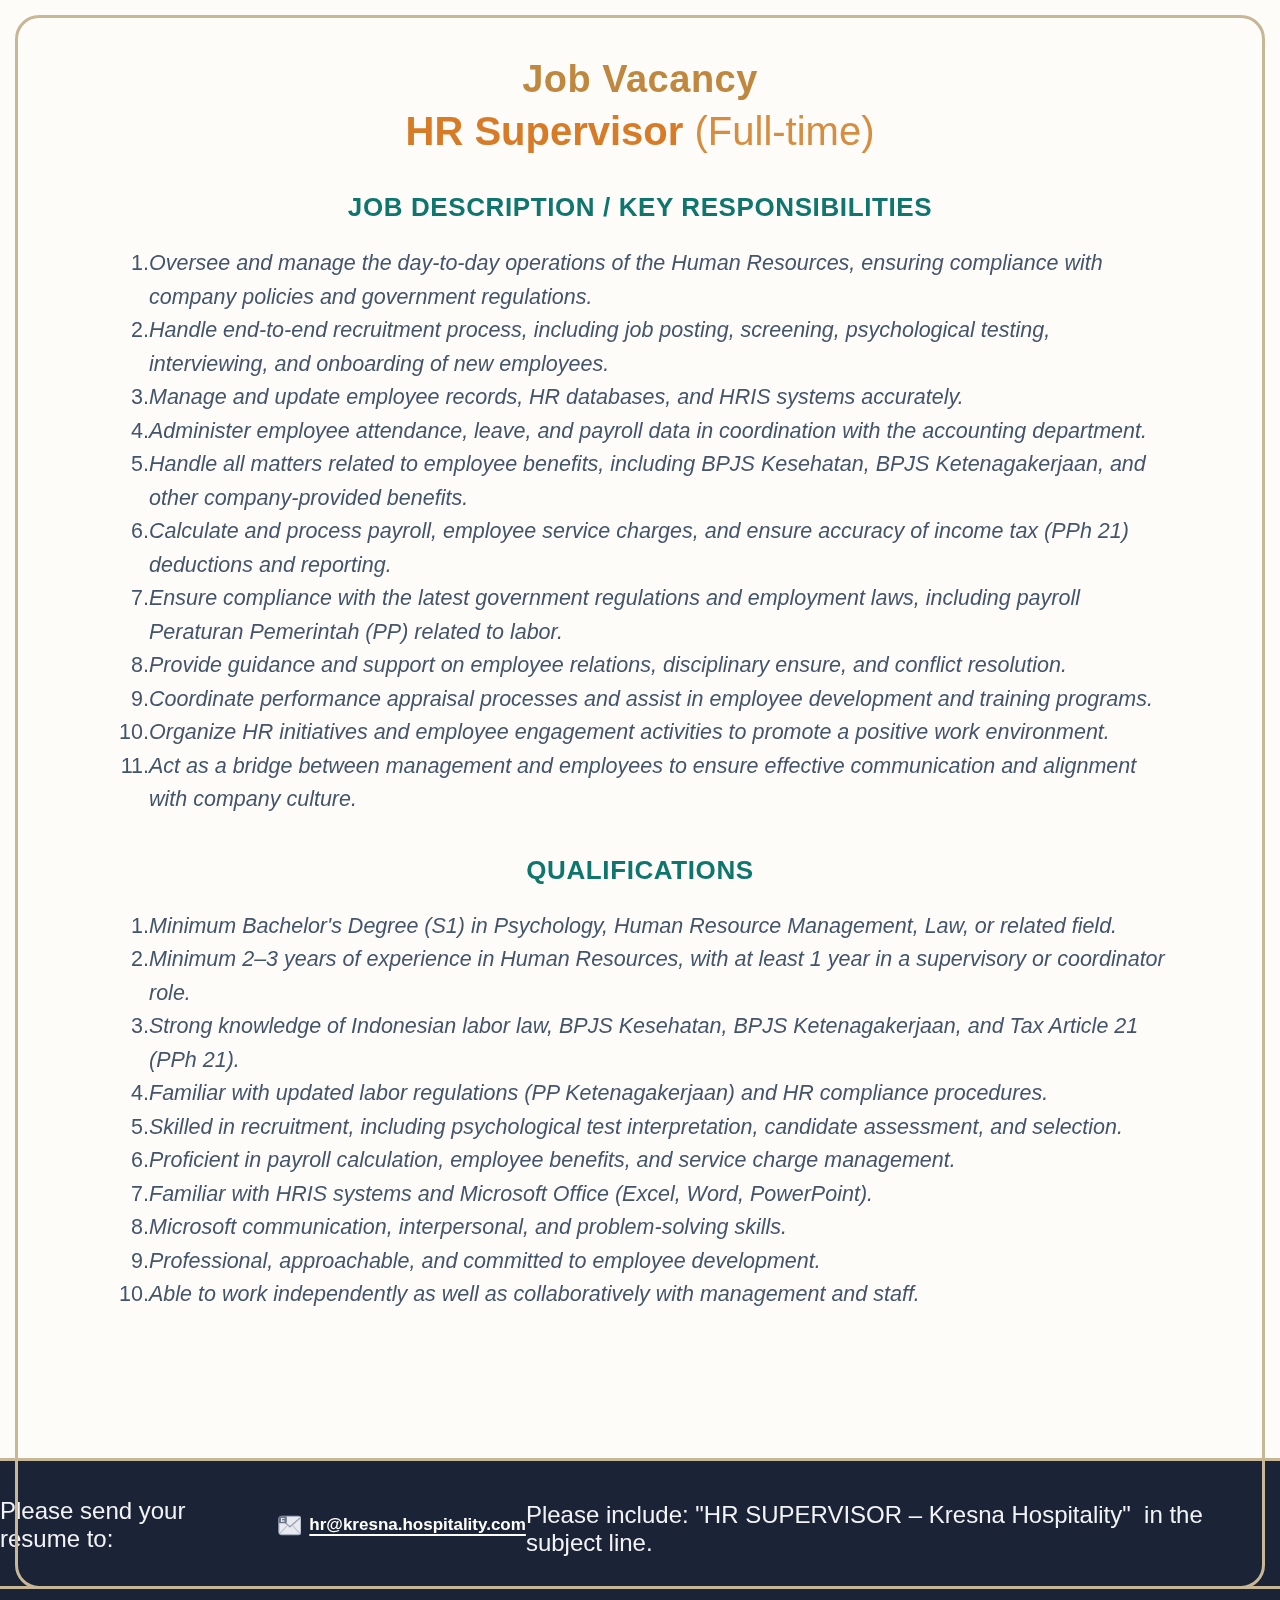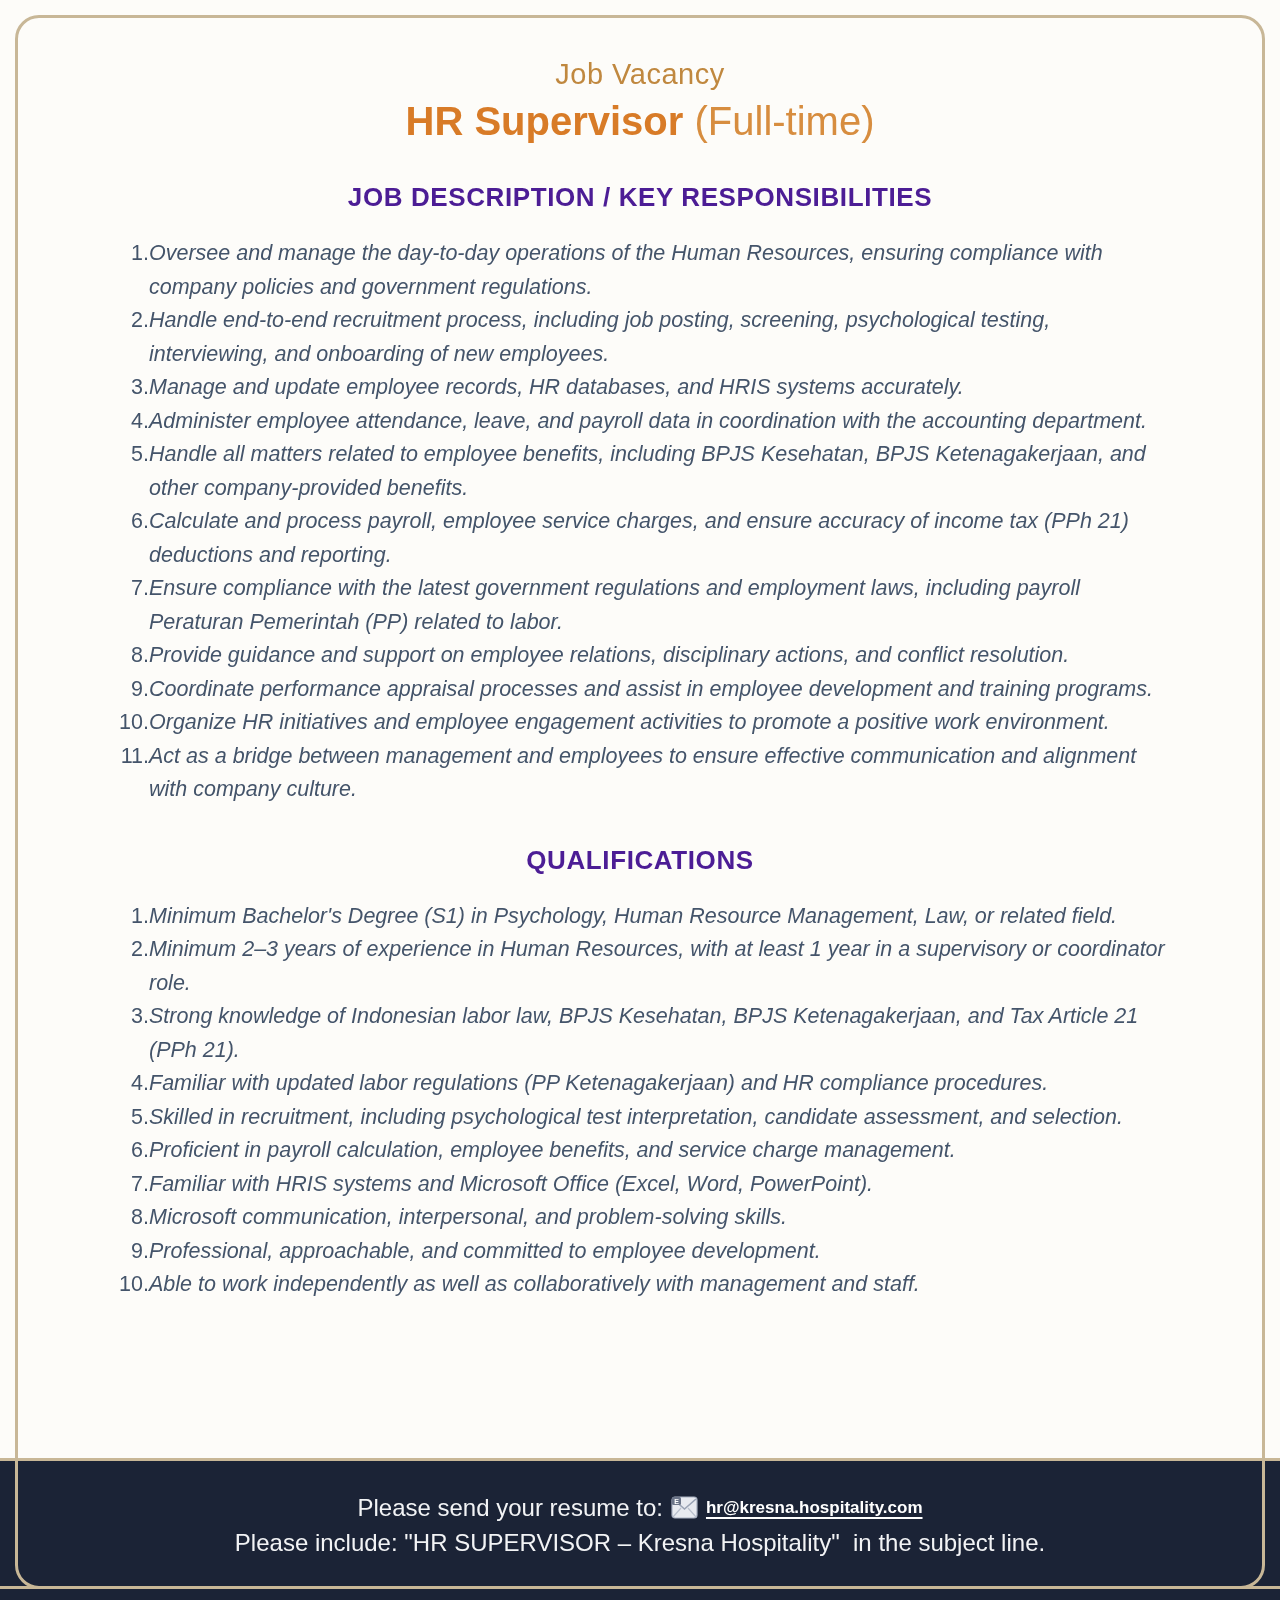--- a/index.html
+++ b/index.html
@@ -39,39 +39,39 @@
     border-top: 3.5px solid #c8b797;
     z-index: 3;
   }
   .content {
     position: relative;
     z-index: 4;
     padding-top: 58px;
   }
   .title-line1 {
     text-align: center;
-    font-size: 29px;
-    font-weight: 400;
+    font-size: 38px;
+    font-weight: 700;
     color: #c0883f;
     letter-spacing: 0.5px;
     margin: 0;
   }
   .title-line2 {
     text-align: center;
     font-size: 40px;
     margin: 8px 0 0 0;
     white-space: pre-wrap;
   }
   .title-bold { font-weight: 700; color: #d87b27; }
   .title-suffix { font-weight: 400; color: #d78d3f; }
   .section-heading {
     text-align: center;
     font-size: 26px;
     font-weight: 700;
-    color: #4c1d95;
+    color: #0f766e;
     letter-spacing: 0.6px;
     margin: 38px 0 0 0;
   }
   .num-list {
     list-style: none;
     margin: 24px auto 0 auto;
     padding: 0;
     width: 1058px;
     font-size: 21.5px;
     line-height: 33.5px;
@@ -90,21 +90,21 @@
     flex: 1 1 auto;
     min-width: 0;
     font-style: italic;
   }
   .footer-content {
     position: absolute;
     left: 0; right: 0; bottom: 0;
     height: 136px;
     z-index: 4;
     display: flex;
-    flex-direction: column;
+    flex-direction: row;
     align-items: center;
     justify-content: center;
     padding-bottom: 14px;
     box-sizing: border-box;
     color: #f2f3f5;
   }
   .footer-line1 {
     display: inline-flex;
     align-items: center;
     font-size: 24px;
@@ -175,21 +175,21 @@
           <span class="txt">Calculate and process payroll, employee service charges, and ensure accuracy of income tax (PPh 21) deductions and reporting.</span>
         </li>
 
         <li>
           <span class="num">7.</span>
           <span class="txt">Ensure compliance with the latest government regulations and employment laws, including payroll Peraturan Pemerintah (PP) related to labor.</span>
         </li>
 
         <li>
           <span class="num">8.</span>
-          <span class="txt">Provide guidance and support on employee relations, disciplinary actions, and conflict resolution.</span>
+          <span class="txt">Provide guidance and support on employee relations, disciplinary ensure, and conflict resolution.</span>
         </li>
 
         <li>
           <span class="num">9.</span>
           <span class="txt">Coordinate performance appraisal processes and assist in employee development and training programs.</span>
         </li>
 
         <li>
           <span class="num">10.</span>
           <span class="txt">Organize HR initiatives and employee engagement activities to promote a positive work environment.</span>

